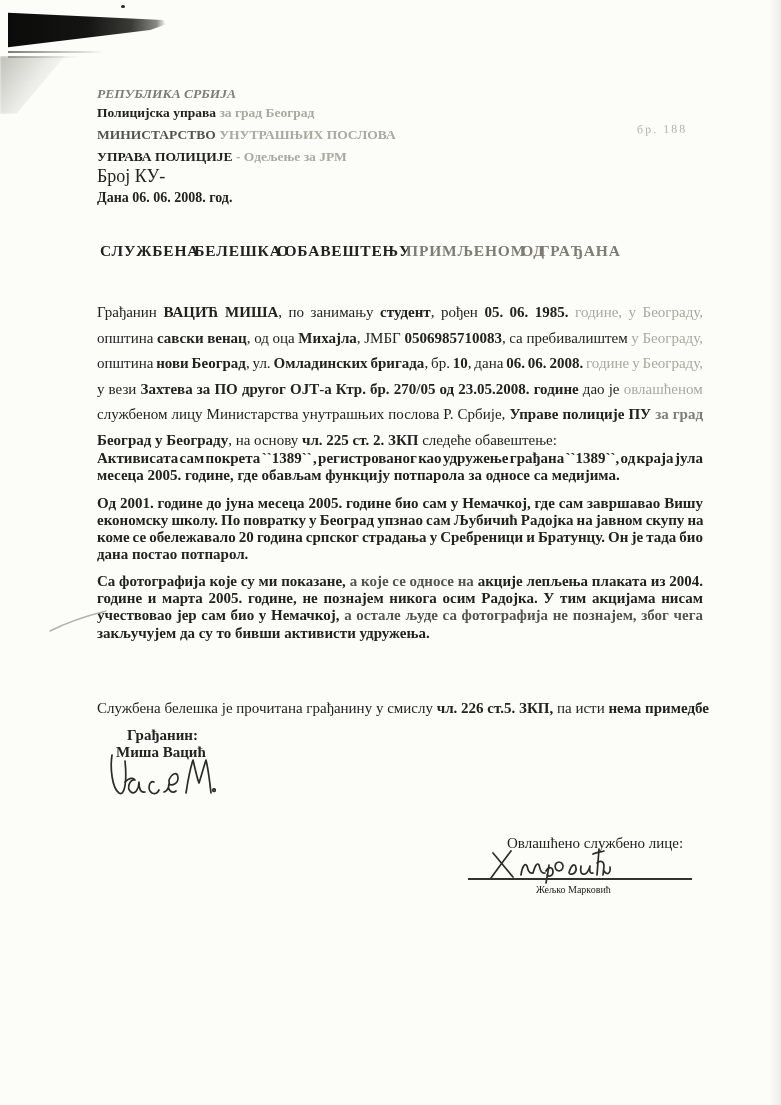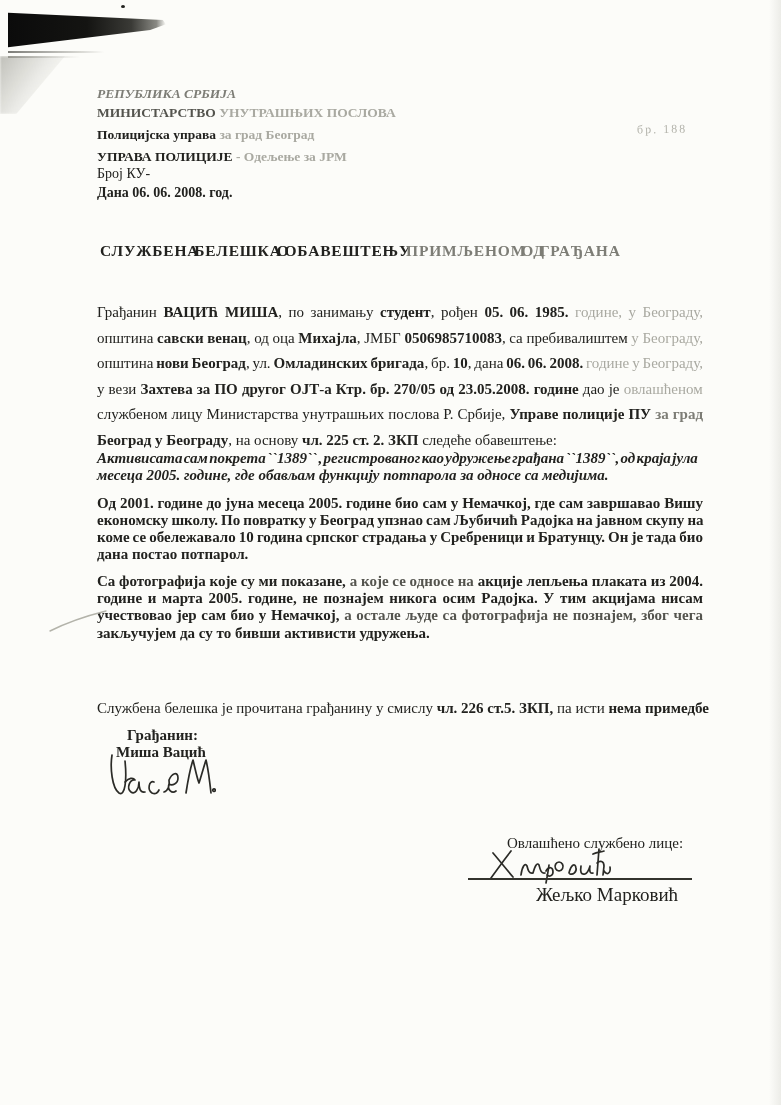--- a/index.html
+++ b/index.html
@@ -50,77 +50,77 @@
     background:linear-gradient(to left,rgba(140,140,128,.14),transparent);
   }
 
   
   .header{position:absolute;left:97px;top:86px;font-size:13.5px;}
   .hline{white-space:nowrap;}
   .hline-1{margin-bottom:3px;font-style:italic;}
   .hline-2{margin-bottom:6px;}
   .hline-3{margin-bottom:6px;}
   .hline-4{margin-bottom:1px;}
-  .hline-5{margin-bottom:3px;font-size:14px;}
+  .hline-5{margin-bottom:3px;font-size:18px;}
   .hline-6{font-size:14px;}
   .ref-number{
     position:absolute;left:637px;top:122px;
     font-size:12px;color:#b4b4ac;letter-spacing:2px;
     transform:rotate(-1deg);
   }
 
   
   .title{
     position:absolute;left:100px;top:242px;width:560px;
     font-size:15.5px;letter-spacing:.8px;white-space:nowrap;
   }
 
   
   .body-text{position:absolute;left:97px;top:300px;width:606px;font-size:15px;}
   .para{display:block;}
   .p-0{line-height:25.5px;}
-  .p-1{line-height:17.3px;margin-top:-3px;font-style:italic;}
+  .p-1{line-height:17.3px;margin-top:-3px;}
   .p-2{line-height:17.3px;margin-top:10px;}
   .p-3{line-height:17.3px;margin-top:9px;}
   .line{height:inherit;}
 
   .closing{
     position:absolute;left:97px;top:700px;width:660px;
     font-size:15px;white-space:nowrap;
   }
 
   
   .citizen-label{position:absolute;left:127px;top:727px;font-size:15px;font-weight:bold;}
   .citizen-name{position:absolute;left:116px;top:744px;font-size:15px;font-weight:bold;}
   .citizen-sig{position:absolute;left:106px;top:752px;}
   .officer-label{position:absolute;left:507px;top:835px;font-size:15px;}
   .officer-sig{position:absolute;left:487px;top:845px;}
   .sig-line{position:absolute;left:468px;top:878px;width:224px;height:2px;background:#33332d;}
-  .officer-name{position:absolute;left:536px;top:884px;font-size:19px;}
+  .officer-name{position:absolute;left:536px;top:884px;font-size:10px;}
   .pen-mark{position:absolute;left:48px;top:604px;}
 
   svg.sig path{fill:none;stroke:#2b2b27;stroke-width:1.7;stroke-linecap:round;stroke-linejoin:round;}
   svg.mark path{fill:none;stroke:#b3b3aa;stroke-width:1.4;stroke-linecap:round;}
 </style>
 </head>
 <body>
 
 <div class="page">
 
   <div class="artifact-wedge"></div>
   <div class="artifact-streak1"></div>
   <div class="artifact-streak2"></div>
   <div class="artifact-corner"></div>
   <div class="artifact-dot"></div>
   <div class="edge-shade"></div>
 
   <div class="header" id="header-lines">
       <div class="hline hline-1"><span class="b c-m">РЕПУБЛИКА СРБИЈА</span></div>
+      <div class="hline hline-3"><span class="b c-d">Полицијска управа </span><span class="b c-l">за град Београд</span></div>
       <div class="hline hline-2"><span class="b c-md">МИНИСТАРСТВО </span><span class="b c-l">УНУТРАШЊИХ ПОСЛОВА</span></div>
-      <div class="hline hline-3"><span class="b c-d">Полицијска управа </span><span class="b c-l">за град Београд</span></div>
       <div class="hline hline-4"><span class="b c-d">УПРАВА ПОЛИЦИЈЕ </span><span class="b c-l">- Одељење за ЈРМ</span></div>
       <div class="hline hline-5"><span class="c-d">Број КУ-</span></div>
       <div class="hline hline-6"><span class="b c-d">Дана 06. 06. 2008. год.</span></div>
     </div>
   <div class="ref-number">бр. 188</div>
 
   <div class="title" id="title" style="white-space: nowrap; display: block; word-spacing: -9.66667px;"><span class="b c-d">СЛУЖБЕНА БЕЛЕШКА О ОБАВЕШТЕЊУ </span><span class="b c-m">ПРИМЉЕНОМ ОД ГРАЂАНА</span></div>
 
   <div class="body-text" id="body-paragraphs">
       <div class="para p-0">
@@ -131,21 +131,21 @@
         <div class="line" style="white-space: nowrap; display: block; word-spacing: 0.292614px;"><span class="c-d">службеном лицу Министарства унутрашњих послова Р. Србије, </span><span class="b c-d">Управе полиције ПУ </span><span class="b c-m">за град</span></div>
         <div class="line"><span class="b c-d">Београд  у Београду</span><span class="c-d">, на основу </span><span class="b c-d">чл. 225 ст. 2. ЗКП</span><span class="c-d"> следеће обавештење:</span></div>
       </div>
       <div class="para p-1">
         <div class="line" style="white-space: nowrap; display: block; word-spacing: -2.39714px;"><span class="b c-d">Активисата сам покрета ``1389`` , регистрованог као удружење грађана ``1389``, од краја јула</span></div>
         <div class="line"><span class="b c-d">месеца 2005. године, где обављам функцију потпарола за односе са медијима.</span></div>
       </div>
       <div class="para p-2">
         <div class="line" style="white-space: nowrap; display: block; word-spacing: 0.105208px; text-align: right;"><span class="b c-d">Од 2001. године до јуна месеца 2005. године био сам у Немачкој, где сам завршавао Вишу</span></div>
         <div class="line" style="white-space: nowrap; display: block; word-spacing: -0.632812px;"><span class="b c-d">економску школу. По повратку у Београд упзнао сам Љубичић Радојка  на јавном скупу на</span></div>
-        <div class="line" style="white-space: nowrap; display: block; word-spacing: -0.677455px;"><span class="b c-d">коме се обележавало 10 година српског страдања у Сребреници и Братунцу. Он је тада био</span></div>
+        <div class="line" style="white-space: nowrap; display: block; word-spacing: -0.677455px;"><span class="b c-d">коме се обележавало 20 година српског страдања у Сребреници и Братунцу. Он је тада био</span></div>
         <div class="line"><span class="b c-d">дана постао потпарол.</span></div>
       </div>
       <div class="para p-3">
         <div class="line" style="white-space: nowrap; display: block; word-spacing: 0.040625px;"><span class="b c-d">Са фотографија које су ми показане, </span><span class="b c-md">а које се односе на </span><span class="b c-d">акције лепљења плаката из 2004.</span></div>
         <div class="line" style="white-space: nowrap; display: block; word-spacing: 1.93389px;"><span class="b c-d">године и марта 2005. године, не познајем никога осим Радојка. У тим акцијама нисам</span></div>
         <div class="line" style="white-space: nowrap; display: block; word-spacing: 0.905134px;"><span class="b c-d">учествовао јер сам био у Немачкој, </span><span class="b c-md">а остале људе са фотографија не познајем, због чега</span></div>
         <div class="line"><span class="b c-d">закључујем да су то бивши активисти удружења.</span></div>
       </div>
     </div>
 

